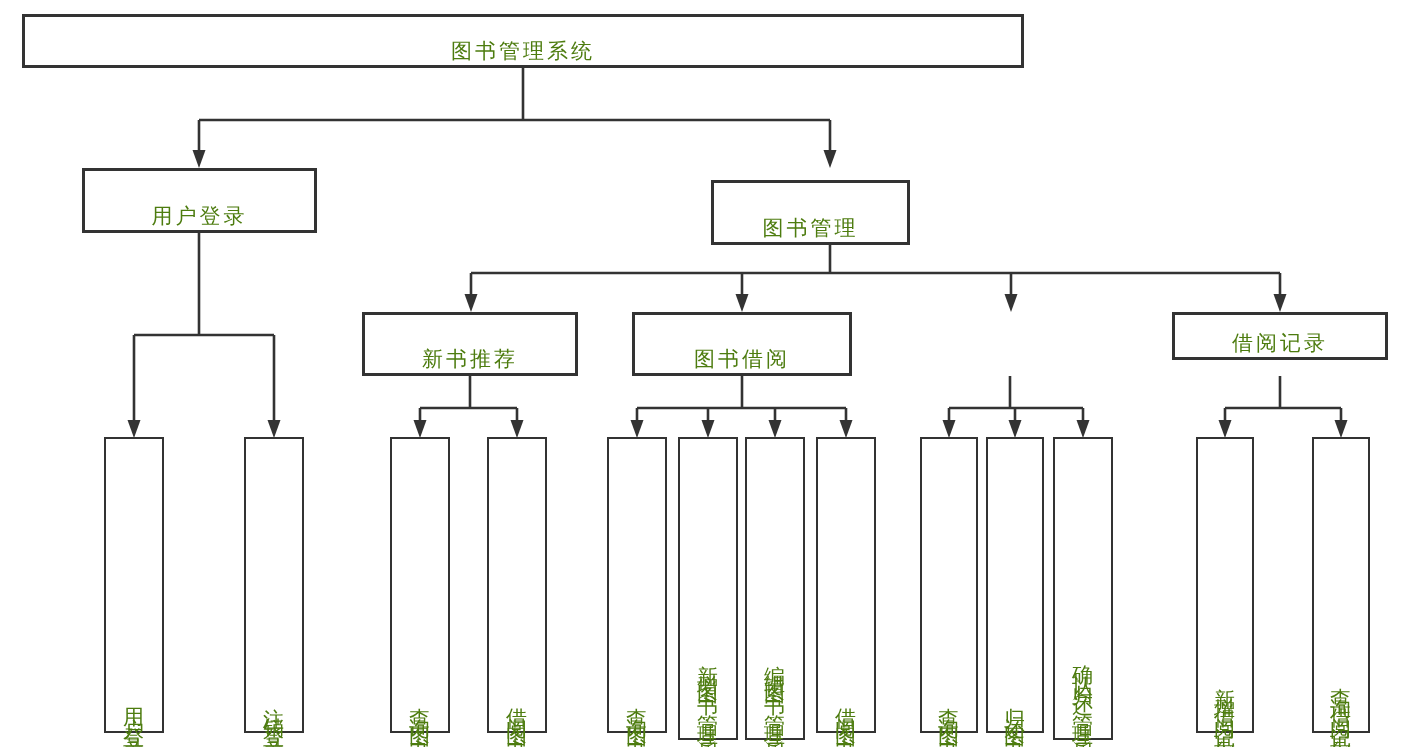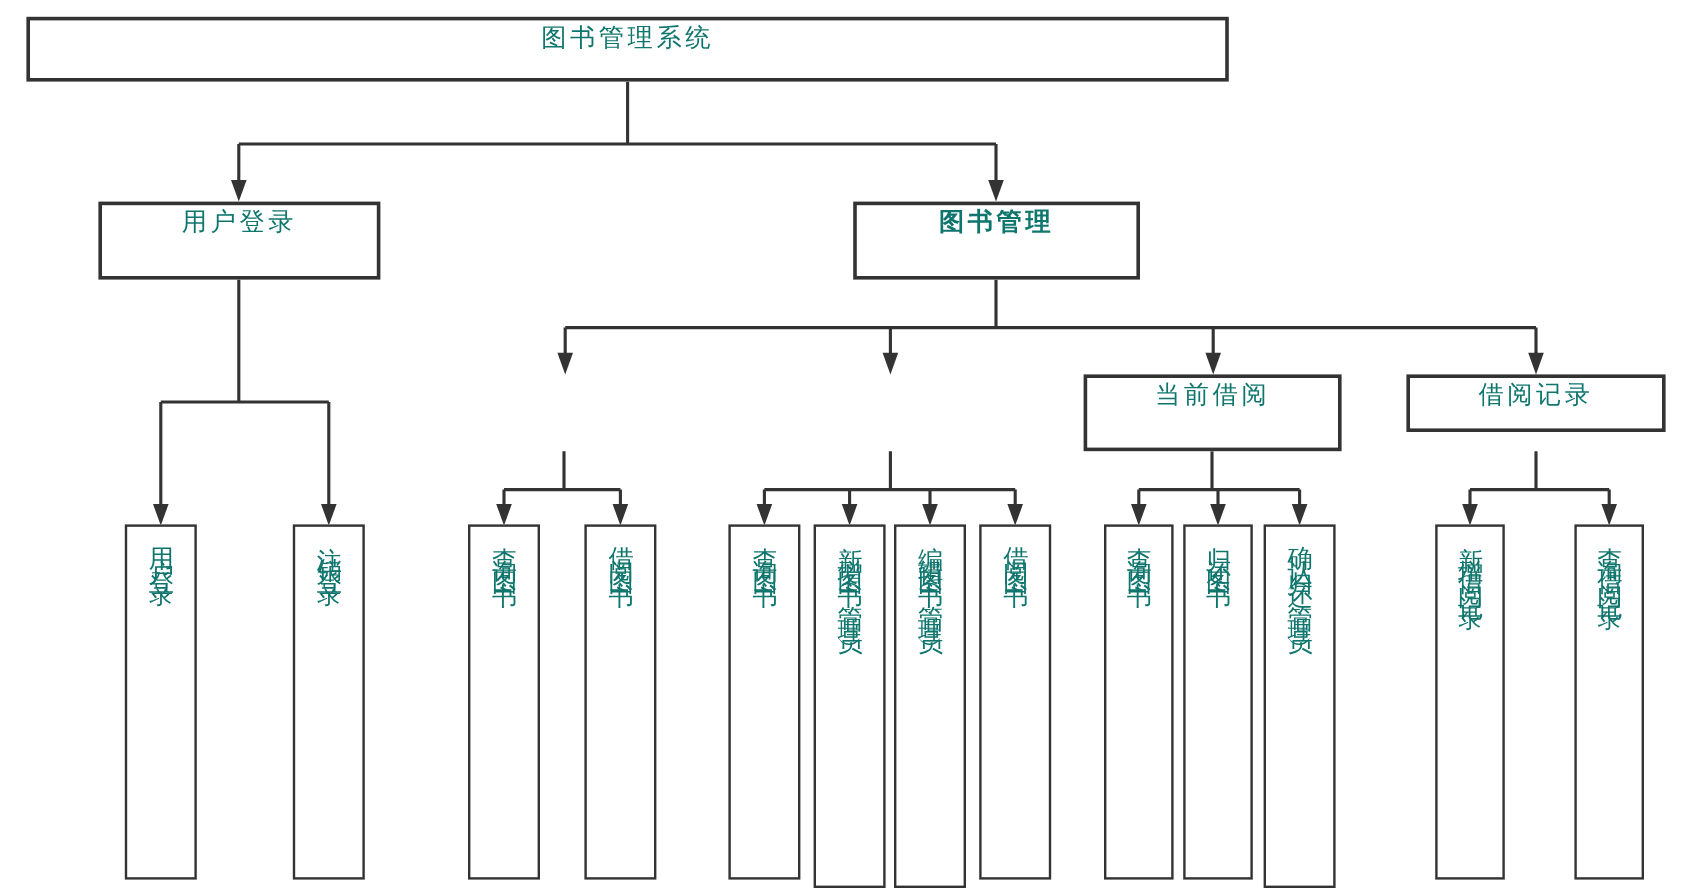--- a/index.html
+++ b/index.html
@@ -29,23 +29,23 @@
   .ar {
     fill: #333333;
     stroke: none;
   }
   .node {
     position: absolute;
     box-sizing: border-box;
     background: #ffffff;
     border: 3px solid #333333;
     display: flex;
-    align-items: flex-start;
+    align-items: flex-end;
     justify-content: center;
-    color: #0f766e;
+    color: #4d7c0f;
     z-index: 2;
   }
   .node.h span {
     font-size: 21px;
     letter-spacing: 3px;
     white-space: nowrap;
   }
   .node.leaf {
     border-width: 2.5px;
   }
@@ -131,26 +131,29 @@
     </g>
   </svg>
 
   <div class="node h" style="left:22px; top:14px; width:1002px; height:54px;">
     <span>图书管理系统</span>
   </div>
 
   <div class="node h" style="left:82px; top:168px; width:235px; height:65px;">
     <span>用户登录</span>
   </div>
-  <div class="node h" style="left:711px; top:168px; width:239px; height:65px;font-weight:bold;">
+  <div class="node h" style="left:711px; top:180px; width:199px; height:65px;">
     <span>图书管理</span>
   </div>
 
-  <div class="node h" style="left:903px; top:312px; width:215px; height:64px;">
-    <span>当前借阅</span>
+  <div class="node h" style="left:362px; top:312px; width:216px; height:64px;">
+    <span>新书推荐</span>
+  </div>
+  <div class="node h" style="left:632px; top:312px; width:220px; height:64px;">
+    <span>图书借阅</span>
   </div>
   <div class="node h" style="left:1172px; top:312px; width:216px; height:48px;">
     <span>借阅记录</span>
   </div>
 
   <div class="node leaf" style="left:104px; top:437px; width:60px; height:296px;">
     <span>用户登录</span>
   </div>
   <div class="node leaf" style="left:244px; top:437px; width:60px; height:296px;">
     <span>注销登录</span>

